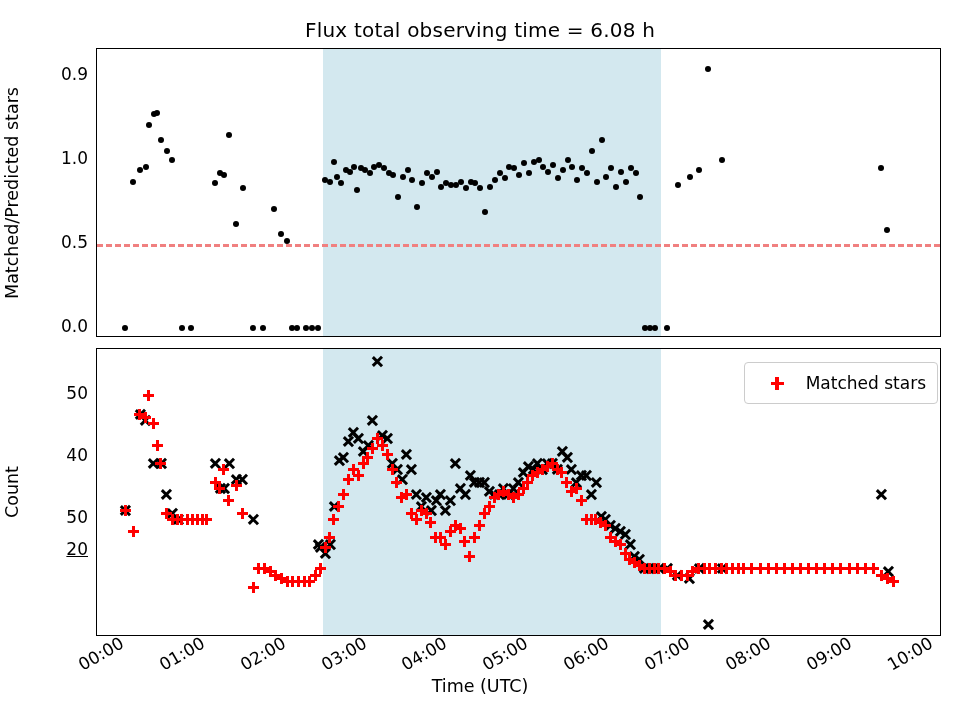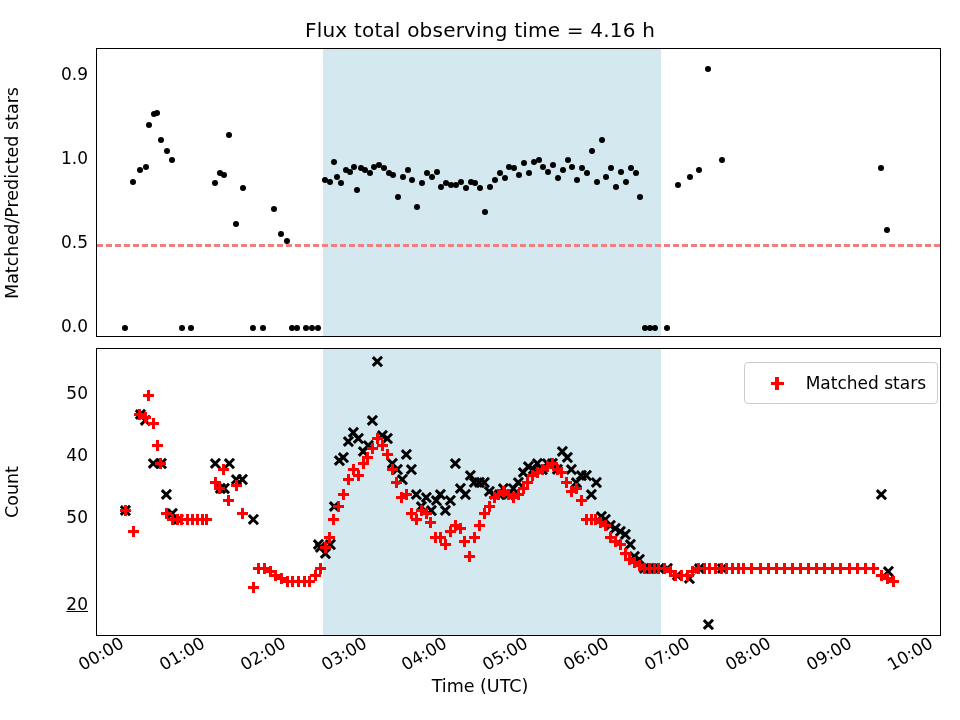--- a/index.html
+++ b/index.html
@@ -73,21 +73,21 @@
   .legend-key .xk i.b{transform:rotate(-45deg);}
   .legend-text{white-space:nowrap;}
   #legend-top{right:22px;top:262px;}
   #legend-bot{right:22px;top:362px;}
 </style>
 </head>
 <body>
 
 <div id="figure">
 
-  <div class="fig-title">Flux total observing time = 4.16 h</div>
+  <div class="fig-title">Flux total observing time = 6.08 h</div>
 
   <div class="axes" id="axes-top">
       <div class="shade" style="left: 225.603px; width: 338px; background: rgb(211, 232, 239);"></div>
       <div class="threshold" style="top: 194.907px; border-top-color: rgb(240, 128, 128);"></div>
       <div class="pt" style="left: 28.3014px; top: 278.919px; background: rgb(0, 0, 0);"></div>
       <div class="pt" style="left: 36.3876px; top: 132.738px; background: rgb(0, 0, 0);"></div>
       <div class="pt" style="left: 42.8565px; top: 120.977px; background: rgb(0, 0, 0);"></div>
       <div class="pt" style="left: 48.5167px; top: 117.616px; background: rgb(0, 0, 0);"></div>
       <div class="pt" style="left: 51.7512px; top: 75.6105px; background: rgb(0, 0, 0);"></div>
       <div class="pt" style="left: 56.6029px; top: 64.689px; background: rgb(0, 0, 0);"></div>
@@ -1138,21 +1138,21 @@
       <div class="mk plus" style="left: 790.823px; top: 229.161px;">
         <i class="h"></i>
         <i class="v"></i>
       </div>
       <div class="mk plus" style="left: 796.483px; top: 232.258px;">
         <i class="h"></i>
         <i class="v"></i>
       </div>
     </div>
   <div id="bot-ylabels">
-      <div class="ylabel-txt" style="left: 30px; width: 58px; top: 594px; text-decoration: underline;">20</div>
+      <div class="ylabel-txt" style="left: 30px; width: 58px; top: 539px; text-decoration: underline;">20</div>
       <div class="ylabel-txt" style="left: 30px; width: 58px; top: 507.323px;">50</div>
       <div class="ylabel-txt" style="left: 30px; width: 58px; top: 445.387px;">40</div>
       <div class="ylabel-txt" style="left: 30px; width: 58px; top: 383.452px;">50</div>
     </div>
   <div class="axis-title-y" id="bot-ytitle" style="left: 22px; top: 492px; transform: rotate(-90deg) translate(-50%, -100%);">Count</div>
 
   <div id="xlabels">
       <div class="xlabel-txt" style="left: 52px; width: 88px; top: 645px; transform: rotate(-30deg); transform-origin: 50% 0px;">00:00</div>
       <div class="xlabel-txt" style="left: 132.861px; width: 88px; top: 645px; transform: rotate(-30deg); transform-origin: 50% 0px;">01:00</div>
       <div class="xlabel-txt" style="left: 213.722px; width: 88px; top: 645px; transform: rotate(-30deg); transform-origin: 50% 0px;">02:00</div>

